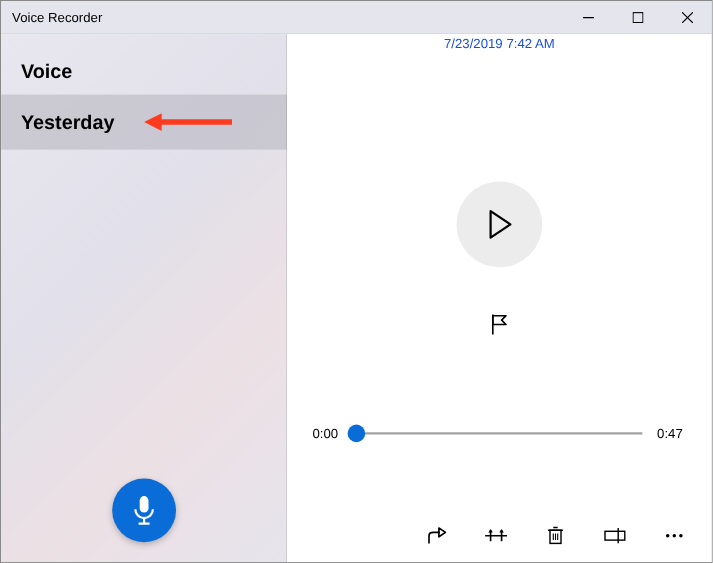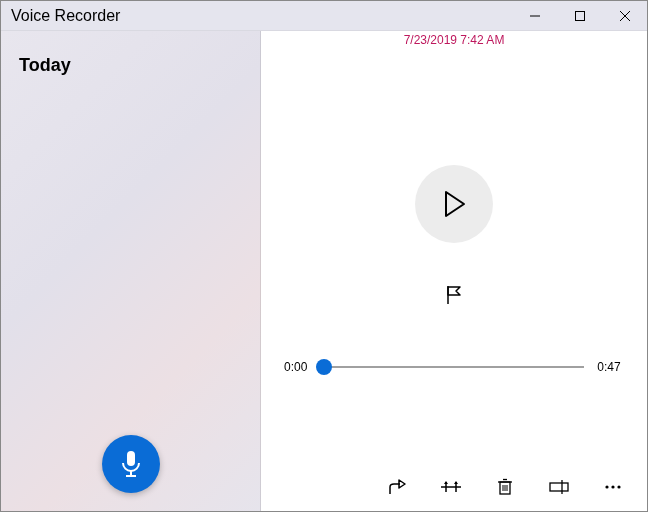--- a/index.html
+++ b/index.html
@@ -1,35 +1,35 @@
 <!DOCTYPE html>
 <html><head>
 <meta charset="utf-8">
 <style>
   * { box-sizing: border-box; margin: 0; padding: 0; font-family: "Segoe UI", sans-serif; }
   html, body { width: 648px; height: 512px; overflow: hidden; }
   .window { width: 648px; height: 512px; border: 1px solid #888; background: #fff; display: flex; flex-direction: column; }
   .titlebar { height: 30px; display: flex; align-items: center; background: rgba(225,225,235,0.85); border-bottom: 1px solid rgba(0,0,0,0.05); }
-  .titlebar .title { font-size: 16px; padding-left: 10px; color: #000; flex: 0 0 auto; }
+  .titlebar .title { font-size: 12px; padding-left: 10px; color: #000; flex: 0 0 auto; }
   .titlebar .spacer { flex: 1; }
   .win-btn { width: 45px; height: 30px; display: flex; align-items: center; justify-content: center; font-size: 12px; color: #000; }
   .body { flex: 1; display: flex; overflow: hidden; }
   .sidebar { width: 260px; position: relative; background: linear-gradient(135deg, #e8e6ee 0%, #e2e0ea 40%, #ece0e4 70%, #e6e4ec 100%); display: flex; flex-direction: column; }
   .sidebar::after { content: ""; position: absolute; top: 0; right: 0; bottom: 0; width: 1px; background: rgba(0,0,0,0.1); }
   .group-header { font-size: 18px; font-weight: 600; color: #000; padding: 24px 18px 10px 18px; }
   .list-item { height: 50px; display: flex; align-items: center; padding: 0 18px; font-size: 18px; font-weight: 600; color: #000; position: relative; }
   .list-item.selected { background: rgba(180,180,190,0.55); }
   .arrow { position: absolute; pointer-events: none; }
   .record-btn { position: absolute; bottom: 18px; left: 50%; transform: translateX(-50%); width: 58px; height: 58px; border-radius: 50%; background: #0a6cd6; display: flex; align-items: center; justify-content: center; box-shadow: 0 2px 6px rgba(0,0,0,0.25); }
   .main { flex: 1; background: #fff; display: flex; flex-direction: column; align-items: center; position: relative; }
   .rec-title { font-size: 15px; font-weight: 600; color: #000; margin-top: 18px; }
-  .rec-date { font-size: 12px; color: #be185d; margin-top: 2px; text-align: center; }
+  .rec-date { font-size: 12px; color: #1d4ed8; margin-top: 2px; text-align: center; }
   .play-btn { margin-top: 118px; width: 78px; height: 78px; border-radius: 50%; background: #ececec; display: flex; align-items: center; justify-content: center; }
   .flag-btn { margin-top: 38px; width: 28px; height: 28px; display: flex; align-items: center; justify-content: center; }
-  .timeline { margin-top: 51px; width: 340px; display: flex; align-items: center; gap: 10px; }
+  .timeline { margin-top: 78px; width: 340px; display: flex; align-items: center; gap: 10px; }
   .time-label { font-size: 12px; color: #000; width: 30px; }
   .time-label.right { text-align: center; }
   .track { flex: 1; height: 2px; background: #a0a0a0; position: relative; }
   .thumb { position: absolute; left: 0; top: 50%; transform: translate(-50%,-50%); width: 16px; height: 16px; border-radius: 50%; background: #0a6cd6; }
   .toolbar { position: absolute; bottom: 12px; right: 22px; display: flex; gap: 30px; align-items: center; }
   .tool-btn { width: 24px; height: 24px; display: flex; align-items: center; justify-content: center; color: #000; }
   svg { display: block; }
 </style>
 </head>
 <body>
@@ -51,21 +51,28 @@
     <div class="win-btn">
       <svg width="10" height="10">
           <line x1="0" y1="0" x2="10" y2="10" stroke="#000" stroke-width="1"></line>
           <line x1="10" y1="0" x2="0" y2="10" stroke="#000" stroke-width="1"></line>
         </svg>
     </div>
   </div>
 
   <div class="body">
     <div class="sidebar">
-      <div class="group-header">Today</div>
+      <div class="group-header">Voice</div>
+      <div class="list-item selected">
+        <span>Yesterday</span>
+        <svg class="arrow" width="80" height="24" style="left:130px; top:13px;">
+          <line x1="80" y1="12" x2="8" y2="12" stroke="#ff3b1f" stroke-width="5"></line>
+          <polygon points="0,12 16,4 16,20" fill="#ff3b1f"></polygon>
+        </svg>
+      </div>
 
       <div class="record-btn">
         <svg width="22" height="28" viewBox="0 0 22 28">
           <rect x="7" y="1" width="8" height="15" rx="4" fill="#fff"></rect>
           <path d="M3 13 a8 8 0 0 0 16 0" fill="none" stroke="#fff" stroke-width="2"></path>
           <line x1="11" y1="21" x2="11" y2="26" stroke="#fff" stroke-width="2"></line>
           <line x1="6" y1="26" x2="16" y2="26" stroke="#fff" stroke-width="2"></line>
         </svg>
       </div>
     </div>

